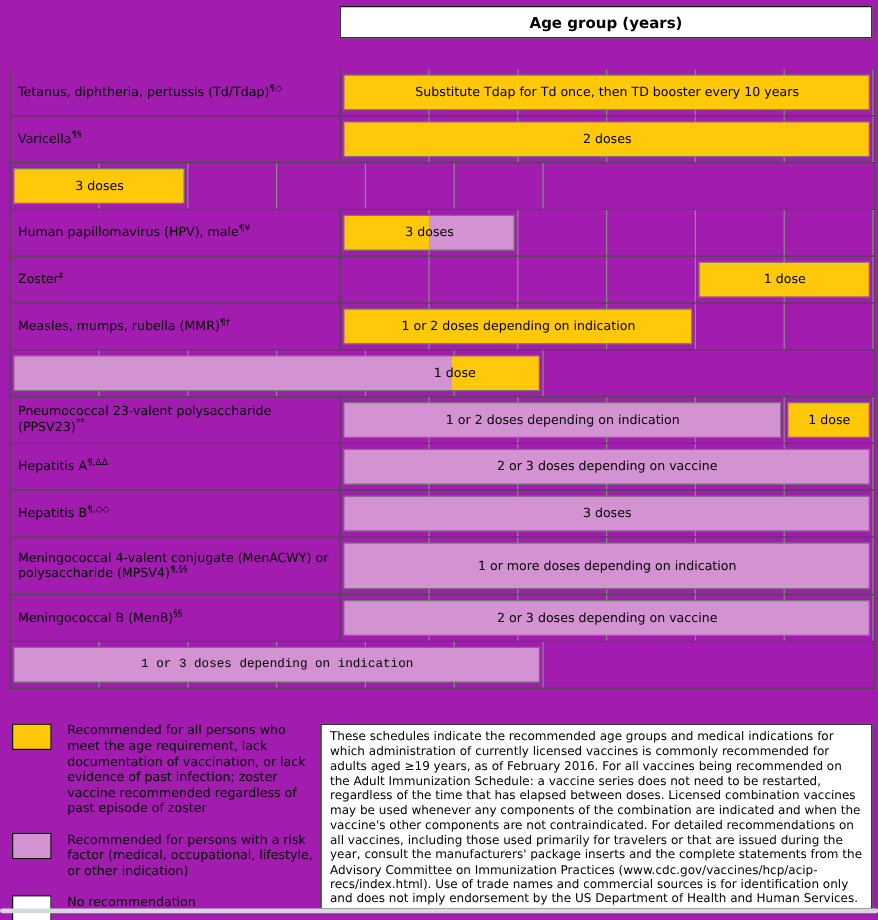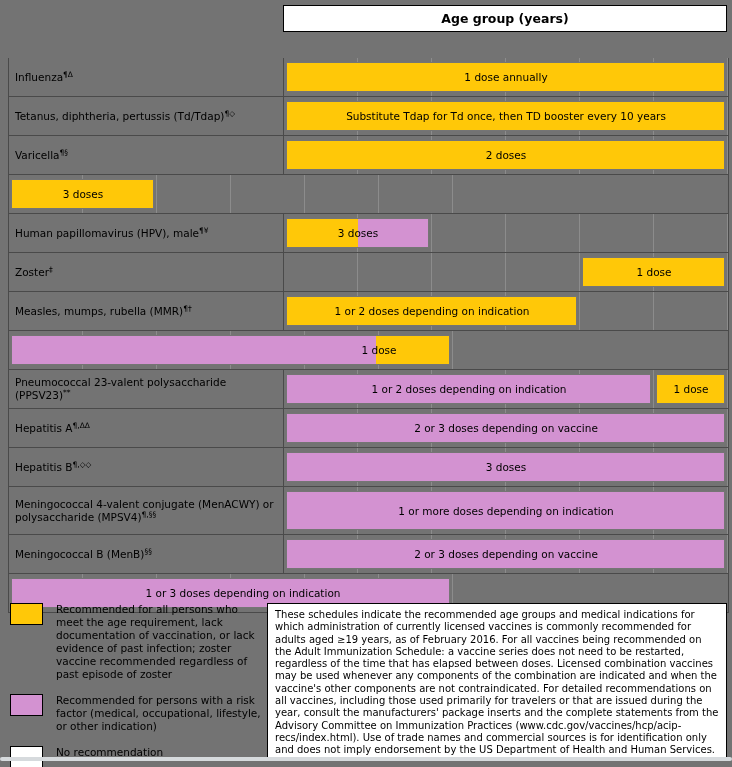--- a/index.html
+++ b/index.html
@@ -1,16 +1,16 @@
 <!DOCTYPE html>
 <html><head>
 <meta charset="utf-8">
 <style>
   html,body{margin:0;padding:0;background:#fff;}
-  #page{position:relative;width:732px;height:767px;background:#737373;
+  #page{position:relative;width:732px;height:767px;background:#a21caf;
         font-family:"DejaVu Sans","Liberation Sans",sans-serif;color:#000;overflow:hidden;}
 
   
   #age-title-box{position:absolute;left:283px;top:5px;width:444px;height:27px;
     border:1px solid #000;box-sizing:border-box;display:flex;align-items:center;justify-content:center;
     font-weight:bold;font-size:12.5px;background:#fff;}
 
   
   #header-row{position:absolute;left:8px;top:31px;width:719px;height:27px;display:flex;background:#fff;}
   #vaccine-h{width:275px;box-sizing:border-box;border:1px solid #000;border-bottom:3px solid #000;
@@ -53,37 +53,20 @@
 <div id="page">
 
   <div id="age-title-box">
     <span>Age group (years)</span>
   </div>
 
 
   <div id="rows">
       <div class="row">
         <div class="name-cell">
-          <span>Influenza<sup>¶Δ</sup></span>
-        </div>
-        <div class="age-area">
-          <div class="cell" style="left: 0px;"></div>
-          <div class="cell" style="left: 74px;"></div>
-          <div class="cell" style="left: 148px;"></div>
-          <div class="cell" style="left: 222px;"></div>
-          <div class="cell" style="left: 296px;"></div>
-          <div class="cell" style="left: 370px;"></div>
-          <div class="bar" style="left: 2px; width: 439px;">
-            <div class="seg" style="flex: 6 1 0%; background: rgb(255, 200, 8);"></div>
-          </div>
-          <div class="bar-label" style="left: 0px; width: 444px;">1 dose annually</div>
-        </div>
-      </div>
-      <div class="row">
-        <div class="name-cell">
           <span>Tetanus, diphtheria, pertussis (Td/Tdap)<sup>¶◇</sup></span>
         </div>
         <div class="age-area">
           <div class="cell" style="left: 0px;"></div>
           <div class="cell" style="left: 74px;"></div>
           <div class="cell" style="left: 148px;"></div>
           <div class="cell" style="left: 222px;"></div>
           <div class="cell" style="left: 296px;"></div>
           <div class="cell" style="left: 370px;"></div>
           <div class="bar" style="left: 2px; width: 439px;">
@@ -283,21 +266,21 @@
         <div class="age-area">
           <div class="cell" style="left: 0px;"></div>
           <div class="cell" style="left: 74px;"></div>
           <div class="cell" style="left: 148px;"></div>
           <div class="cell" style="left: 222px;"></div>
           <div class="cell" style="left: 296px;"></div>
           <div class="cell" style="left: 370px;"></div>
           <div class="bar" style="left: 2px; width: 439px;">
             <div class="seg" style="flex: 6 1 0%; background: rgb(211, 146, 209);"></div>
           </div>
-          <div class="bar-label" style="left: 12px; width: 444px;">1 or 3 doses depending on indication</div>
+          <div class="bar-label" style="left: 0px; width: 444px; font-family: Liberation Mono, monospace;">1 or 3 doses depending on indication</div>
         </div>
       </div>
     </div>
 
   <div id="legend">
     <div class="legend-item">
       <div class="swatch" style="background: rgb(255, 200, 8);"></div>
       <div class="legend-text">Recommended for all persons who meet the age requirement, lack documentation of vaccination, or lack evidence of past infection; zoster vaccine recommended regardless of past episode of zoster</div>
     </div>
     <div class="legend-item">

